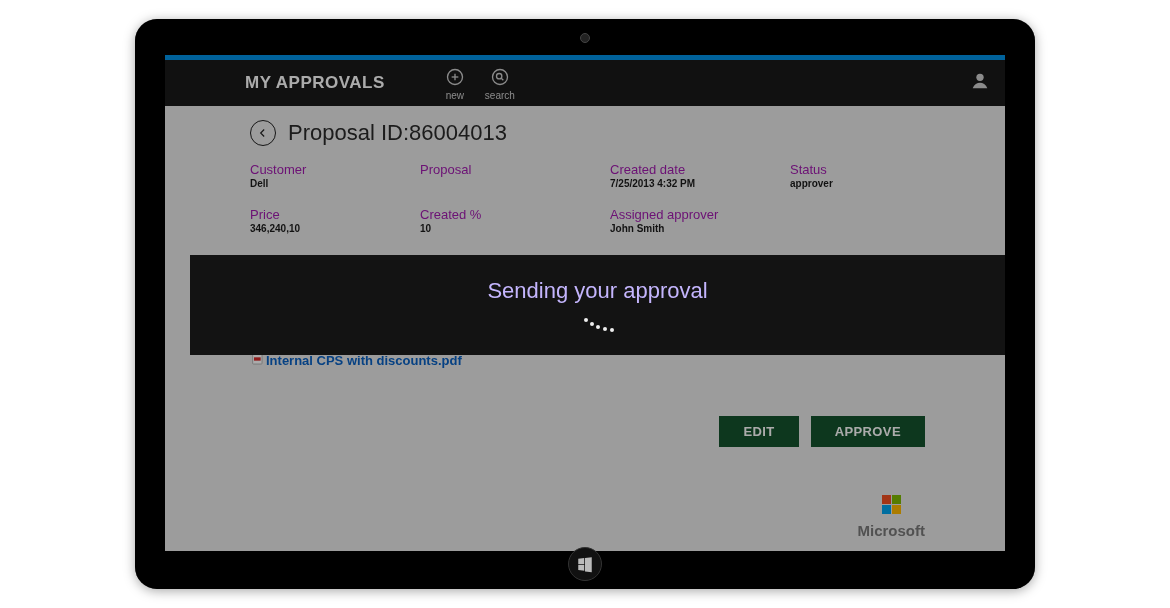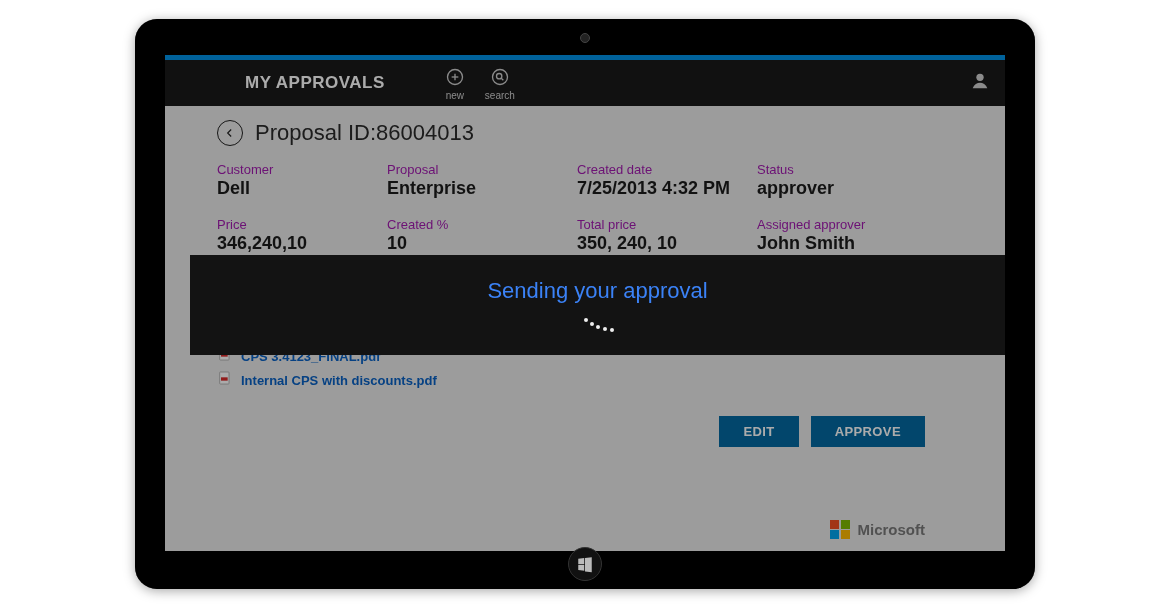--- a/index.html
+++ b/index.html
@@ -44,77 +44,77 @@
   }
   .apptitle { color:#fff; font-weight:600; letter-spacing:.5px; font-size:17px; }
   .tb-actions { display:flex; gap:20px; margin-left:60px; }
   .tb-act { display:flex; flex-direction:column; align-items:center; cursor:pointer; }
   .tb-act svg { width:20px; height:20px; stroke:#cfcfcf; fill:none; stroke-width:1.6; }
   .tb-act span { font-size:10px; color:#cfcfcf; margin-top:1px; }
   .spacer { flex:1; }
   .user-ico svg { width:22px; height:22px; fill:#cfcfcf; }
 
   .content {
-    padding: 14px 80px 10px 52px; 
+    padding: 14px 80px 10px 85px; 
     color:#2b2b2b;
     position:relative;
     height: calc(100% - 51px);
   }
   .pg-head { display:flex; align-items:center; gap:12px; margin-bottom:16px; }
   .backbtn {
     width:26px; height:26px; border:1.6px solid #222; border-radius:50%;
     display:flex; align-items:center; justify-content:center; cursor:pointer;
   }
   .backbtn svg{ width:14px; height:14px; stroke:#222; fill:none; stroke-width:2; }
   .pg-title{ font-size:22px; font-weight:300; color:#2b2b2b; }
 
   .grid {
     display:grid;
     grid-template-columns: 170px 190px 180px 170px;
     row-gap: 18px;
   }
   .fld-label{ font-size:13px; color:#a21caf; }
-  .fld-value{ font-size:18px; font-weight:700; color:#1c1c1c; margin-top:1px; }
+  .fld-value{ font-size:10px; font-weight:700; color:#1c1c1c; margin-top:1px; }
 
   .desc{ margin-top:22px; }
   .desc .txt{ font-size:13px; color:#2c2c2c; margin-top:3px; max-width:690px; }
 
   .attach{ margin-top:14px; }
   .attach-list{ margin-top:6px; }
   .attach-item{
-    display:flex; align-items:center; gap:8px; padding:2px 0;
+    display:flex; align-items:center; padding:2px 0;
   }
   .attach-item a{ color:#0a62c4; font-size:13px; font-weight:700; text-decoration:none; }
   .pdf-ico svg{ width:16px; height:16px; }
 
   .actions{ position:absolute; right:80px; top:310px; display:flex; gap:12px; }
   .btn{
-    background:#0369a1; color:#fff; font-size:13px; font-weight:700;
+    background:#14532d; color:#fff; font-size:13px; font-weight:700;
     padding:8px 24px; border:none; cursor:pointer; letter-spacing:.4px;
   }
 
   .footer-ms{
     position:absolute; right:80px; bottom:12px; display:flex; align-items:center; gap:8px;
-    color:#7a7a7a; font-weight:700; font-size:15px;
+    color:#7a7a7a; font-weight:700; font-size:15px;flex-direction:column;
   }
   .ms-logo{ display:grid; grid-template-columns:9px 9px; grid-template-rows:9px 9px; gap:1.5px; }
   .ms-logo span:nth-child(1){background:#f25022}
   .ms-logo span:nth-child(2){background:#7fba00}
   .ms-logo span:nth-child(3){background:#00a4ef}
   .ms-logo span:nth-child(4){background:#ffb900}
 
   
   .dim{
     position:absolute; inset:0; background:rgba(0,0,0,.33);
     pointer-events:none;
   }
   .busy{
     position:absolute; left:0; right:0; top:200px; height:100px;
     background:#131313; display:flex; flex-direction:column;
-    align-items:center; justify-content:center; color:#3b82f6;margin-left:25px;
+    align-items:center; justify-content:center; color:#c4b5fd;margin-left:25px;
   }
   .busy-title{ font-size:22px; font-weight:300; }
   .spinner{ margin-top:10px; position:relative; width:28px; height:18px; }
   .spinner span{
     width:4px;height:4px;background:#eee;border-radius:50%;
     position:absolute; bottom:0;
   }
   .spinner span:nth-child(1){left:0;   bottom:10px}
   .spinner span:nth-child(2){left:6px; bottom:6px}
   .spinner span:nth-child(3){left:12px;bottom:3px}
@@ -173,42 +173,37 @@
         <div class="pg-title">Proposal ID:86004013</div>
       </div>
 
       <div class="grid">
         <div>
             <div class="fld-label">Customer</div>
              <div class="fld-value">Dell</div>
           </div>
         <div>
             <div class="fld-label">Proposal</div>
-             <div class="fld-value">Enterprise</div>
           </div>
         <div>
             <div class="fld-label">Created date</div>
              <div class="fld-value">7/25/2013 4:32 PM</div>
           </div>
         <div>
             <div class="fld-label">Status</div>
              <div class="fld-value">approver</div>
           </div>
 
         <div>
             <div class="fld-label">Price</div>
              <div class="fld-value">346,240,10</div>
           </div>
         <div>
             <div class="fld-label">Created %</div>
              <div class="fld-value">10</div>
-          </div>
-        <div>
-            <div class="fld-label">Total price</div>
-             <div class="fld-value">350, 240, 10</div>
           </div>
         <div>
             <div class="fld-label">Assigned approver</div>
              <div class="fld-value">John Smith</div>
           </div>
       </div>
 
       <div class="desc">
         <div class="fld-label">Description</div>
         <div class="txt">Keyboard with touchpad text</div>

